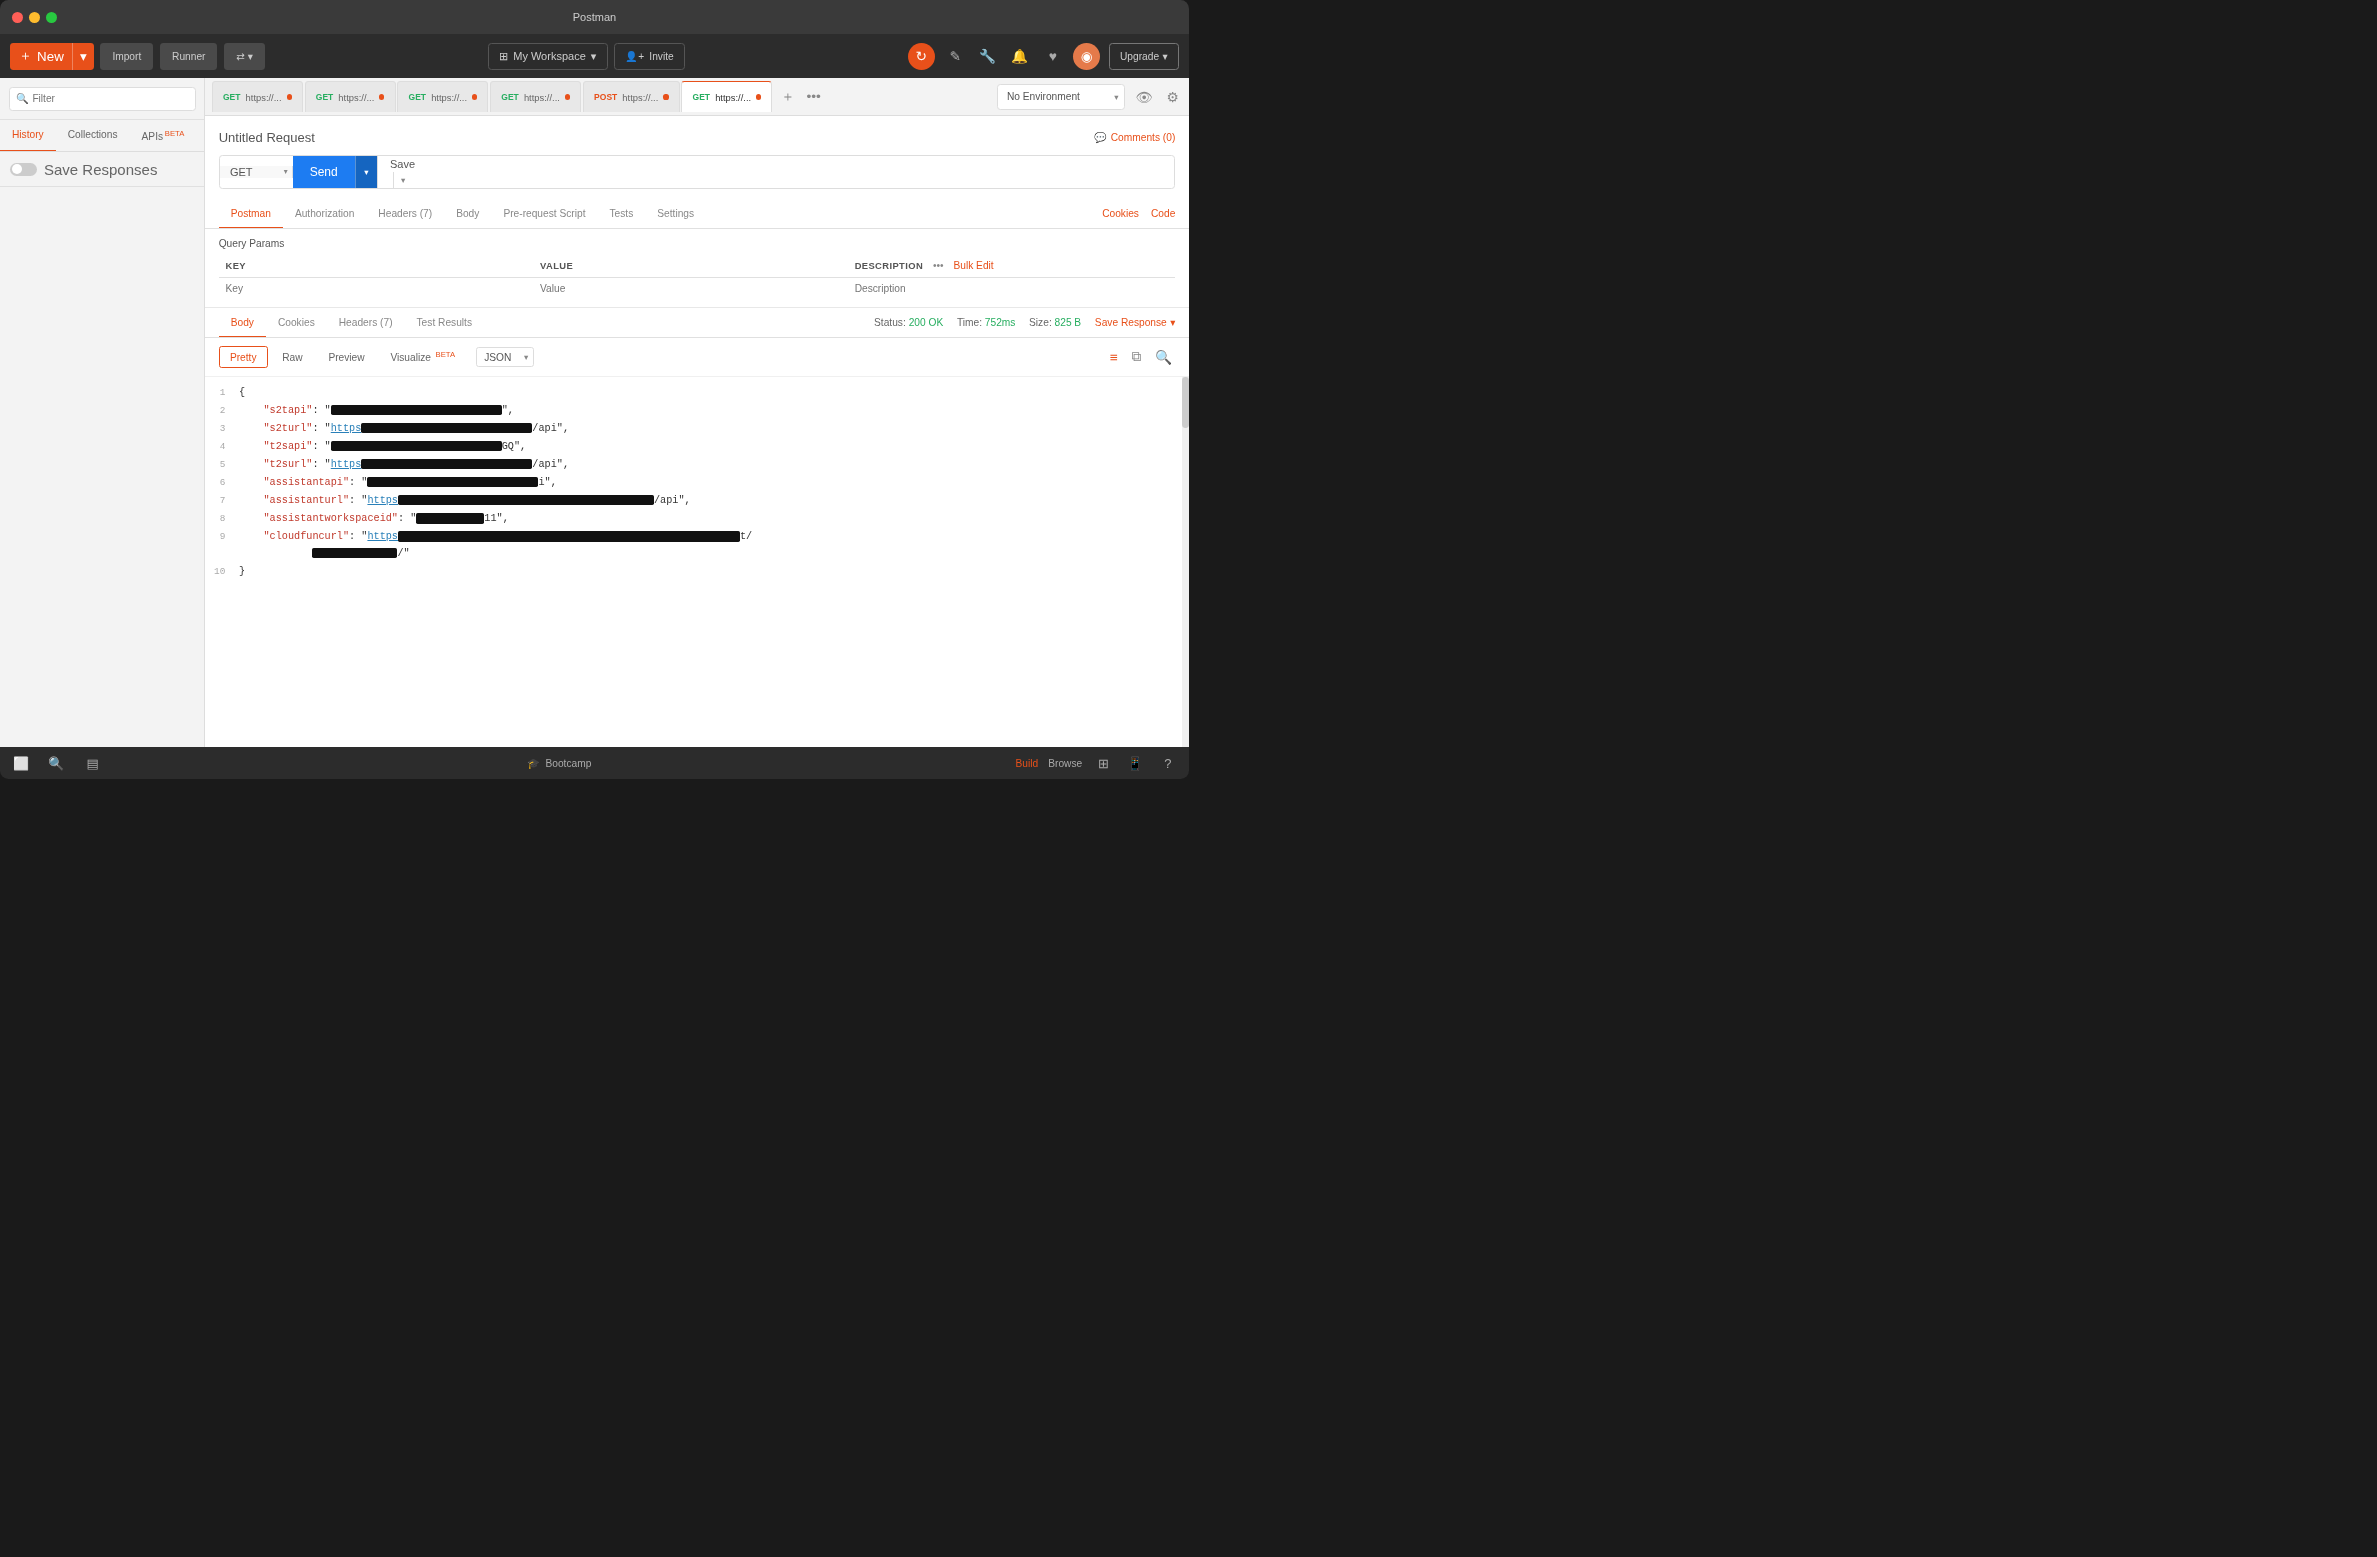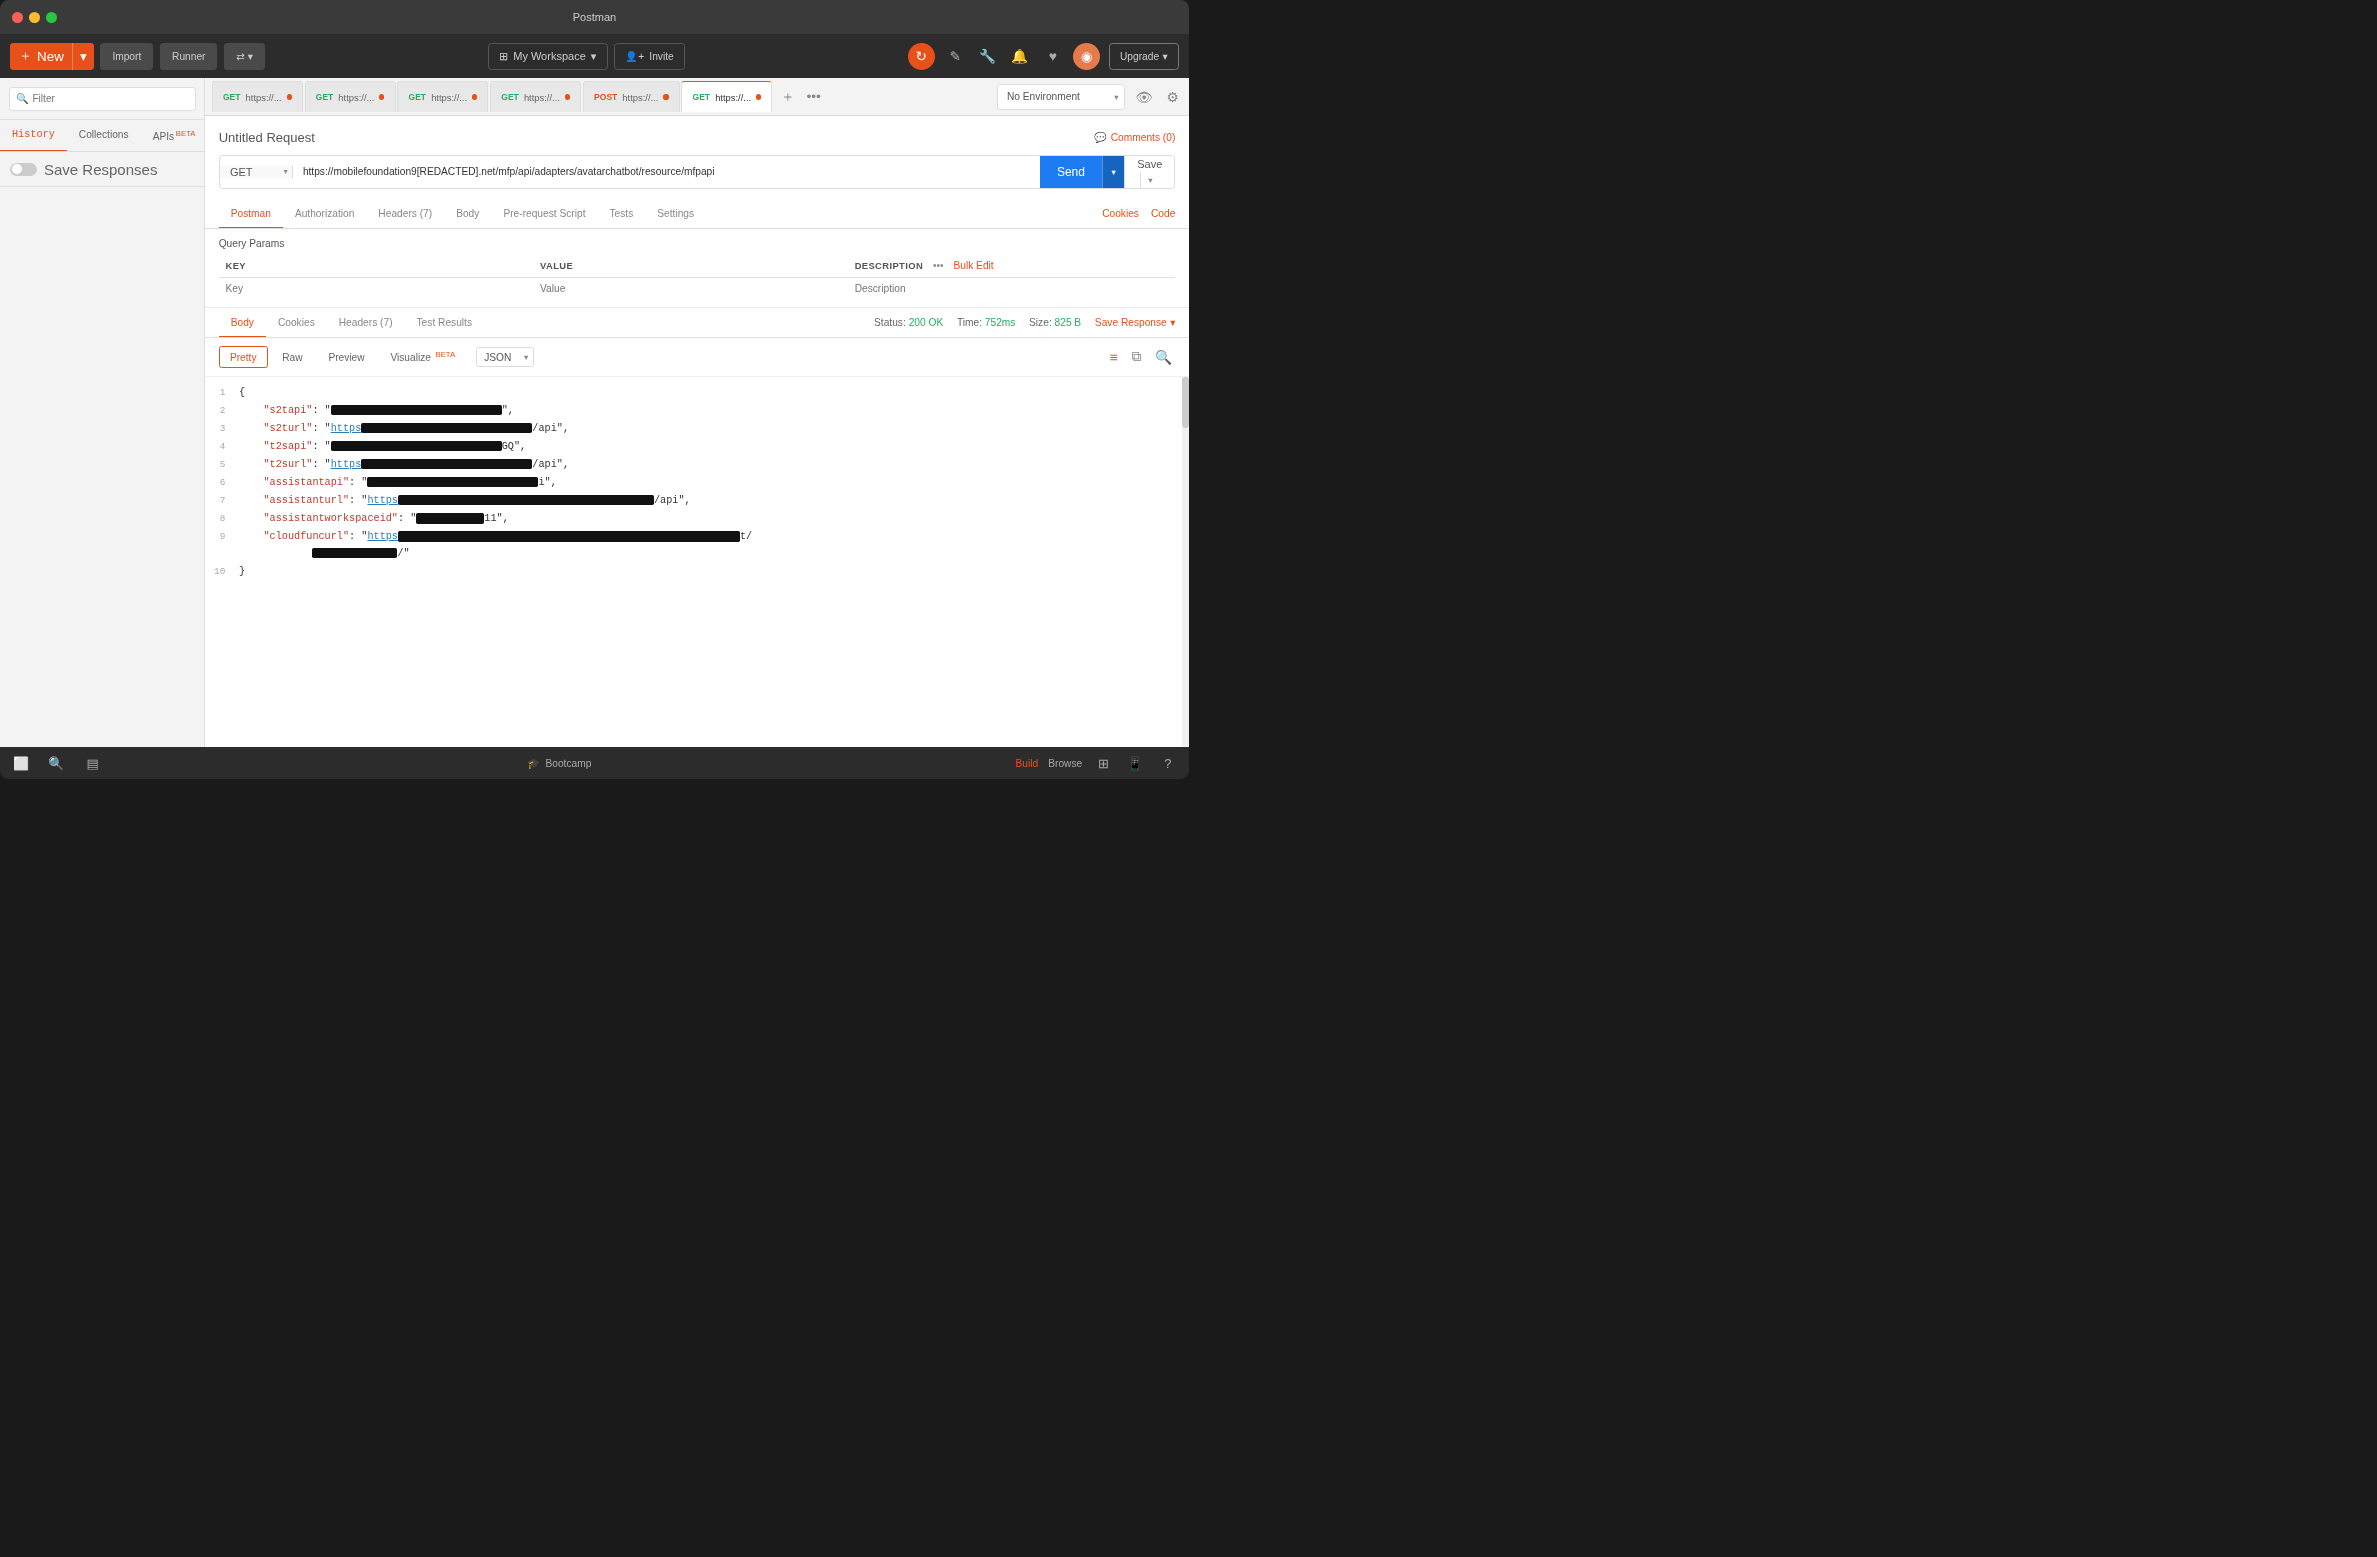--- a/index.html
+++ b/index.html
@@ -224,21 +224,20 @@
       font-size: 10.2px;
       cursor: pointer;
       color: #666;
       border-bottom: 1.7px solid transparent;
       white-space: nowrap;
     }
     .sidebar-tab.active {
       color: #e8501a;
       border-bottom-color: #e8501a;
       font-weight: 500;
-      font-family: Liberation Mono, monospace;
     }
     .sidebar-tab .beta-badge {
       font-size: 7.7px;
       color: #e8501a;
       vertical-align: super;
       margin-left: 1.7px;
     }
     .sidebar-toggle {
       display: flex;
       align-items: center;
@@ -959,21 +958,20 @@
         <div style="position:relative;display:flex;align-items:center;">
           <select class="method-select">
             <option>GET</option>
             <option>POST</option>
             <option>PUT</option>
             <option>DELETE</option>
             <option>PATCH</option>
           </select>
           <span style="position:absolute;right:5.1px;pointer-events:none;color:#888;font-size:7.7px;">▾</span>
         </div>
-        <input class="url-input" type="text" value="https://mobilefoundation9[REDACTED].net/mfp/api/adapters/avatarchatbot/resource/mfpapi" style="">
         <div class="send-btn-group">
           <button class="send-btn">Send</button>
           <button class="send-arrow">
             <span>▾</span>
           </button>
         </div>
         <div class="save-btn-group">
           <button class="save-btn">Save</button>
           <button class="save-arrow">
             <span>▾</span>

